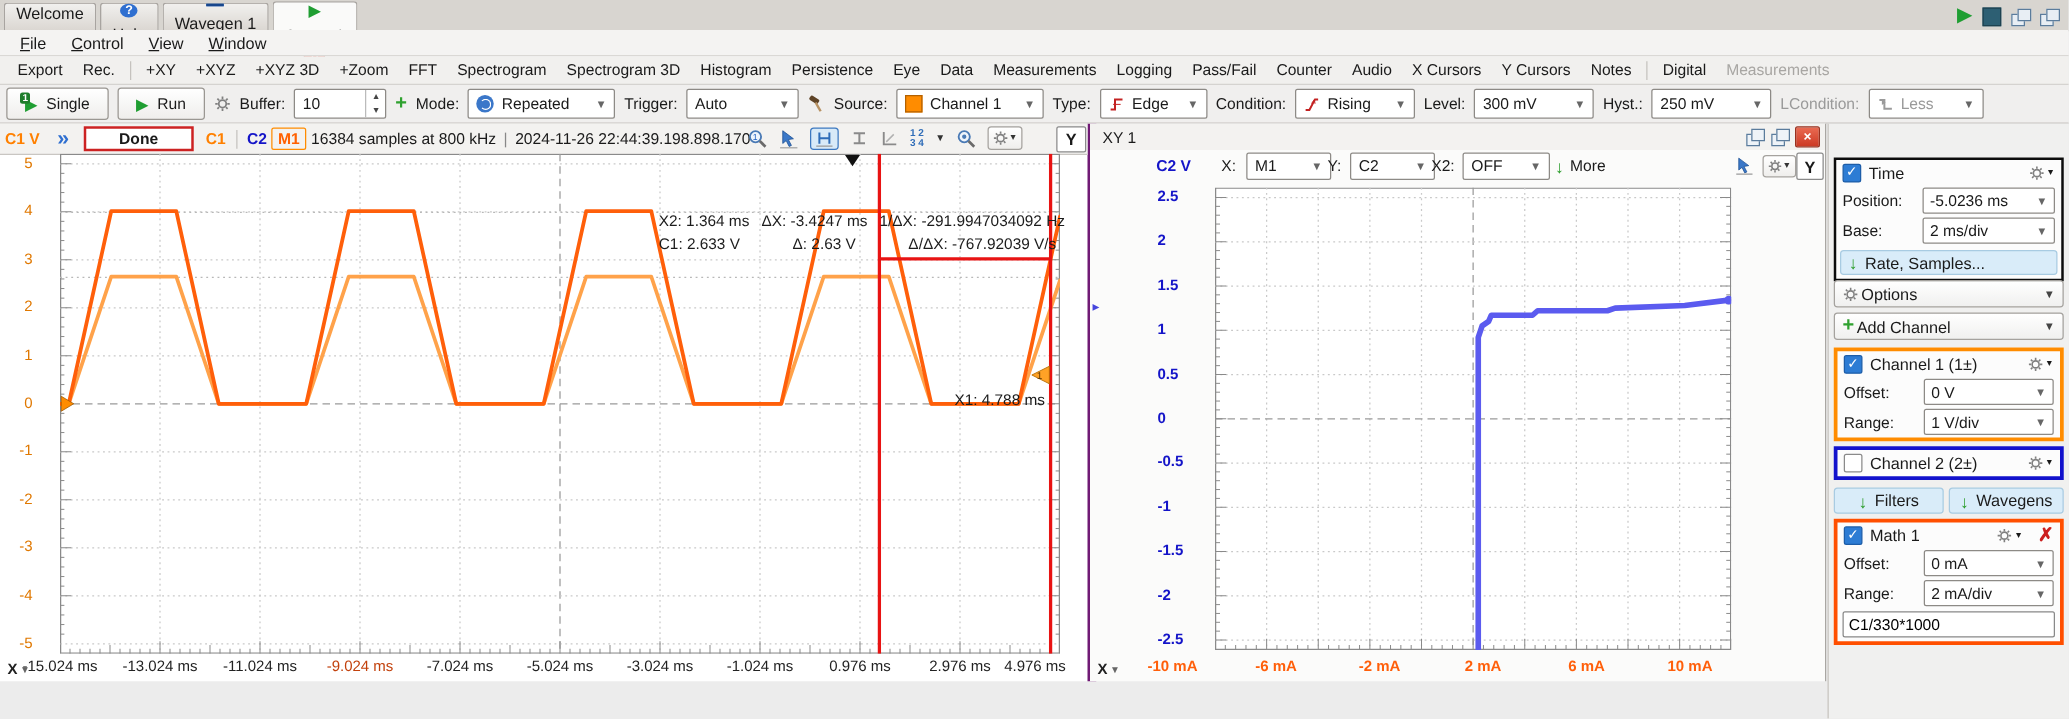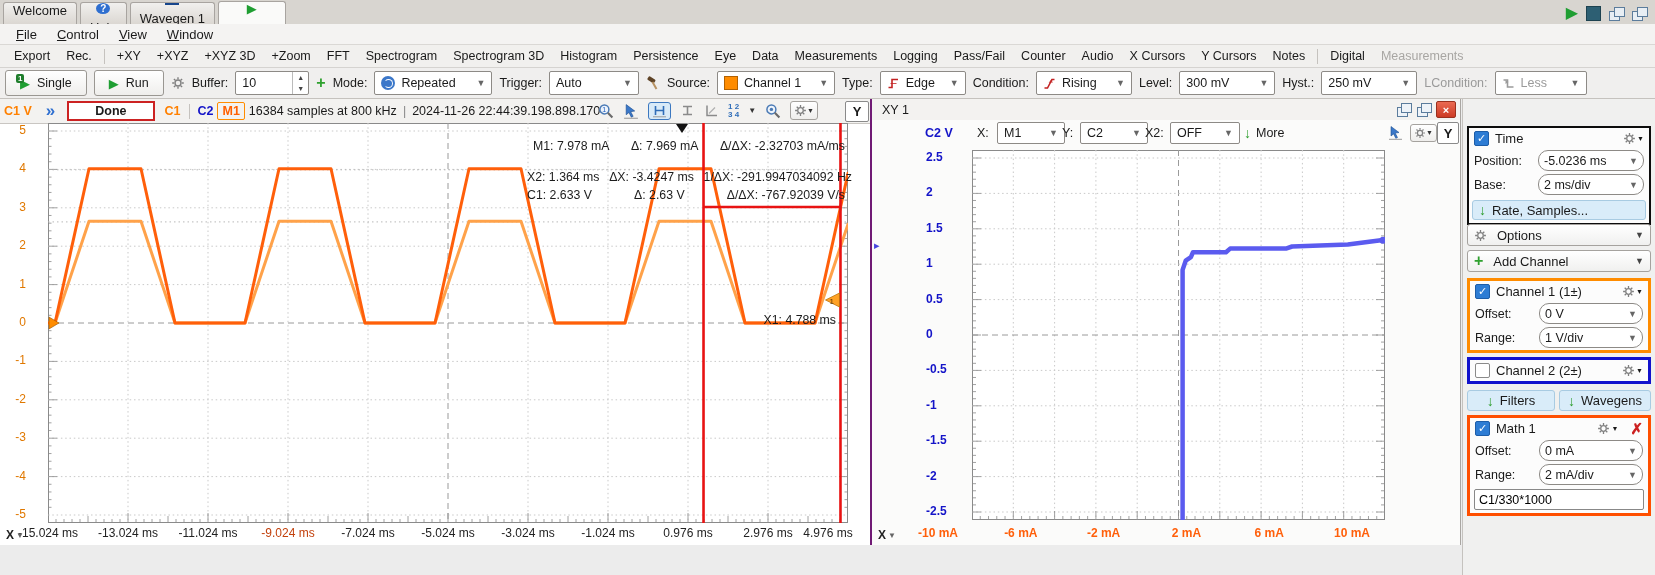--- a/index.html
+++ b/index.html
@@ -91,28 +91,28 @@
   
   #sidebar{position:absolute;left:1462px;top:0;width:193px;height:476px;background:#f0f0ef;border-left:1px solid #c5c2be;}
   .grp{position:absolute;left:4px;width:184px;background:#fcfcfc;box-sizing:border-box;}
   .grp.time{border:2px solid #0c0c0c;}
   .grp.ch1{border:3px solid #ff8c00;}
   .grp.ch2{border:3px solid #1212cc;}
   .grp.math{border:3px solid #ff4f00;}
   .ghead{display:flex;align-items:center;gap:6px;padding:3px 5px;font-size:13px;}
   .srow{display:flex;align-items:center;padding:1px 5px 2px;gap:4px;}
   .slabel{width:60px;font-size:12.5px;}
-  .sdd{flex:1;display:flex;align-items:center;background:#fff;border:1px solid #8d8a86;border-radius:10px;
+  .sdd{flex:1;display:flex;align-items:center;background:#fff;border:1px solid #8d8a86;border-radius:2px;
        height:19px;padding:0 5px;font-size:12.5px;gap:4px;}
   .cb{width:15px;height:15px;border:1px solid #8a8a8a;background:#fff;border-radius:2px;box-sizing:border-box;}
   .cb.on{background:#2d7cd4;border-color:#1d5da8;color:#fff;font-size:11px;line-height:13px;text-align:center;}
   .gearbtn{margin-left:auto;display:flex;align-items:center;gap:1px;}
   .redx{color:#cc2020;font-weight:bold;font-size:15px;line-height:1;margin-left:6px;}
   .wbtn{position:absolute;left:4px;width:184px;height:22px;background:linear-gradient(#fff,#f0f0ef);
-        border:1px solid #a5a29e;border-radius:3px;display:flex;align-items:center;gap:10px;padding:0 6px;
+        border:1px solid #a5a29e;border-radius:3px;display:flex;align-items:center;gap:2px;padding:0 6px;
         font-size:13px;box-sizing:border-box;}
   .bluebtn{background:#d9ecf9;border:1px solid #a8cbe2;border-radius:3px;display:flex;align-items:center;
            gap:6px;font-size:13px;box-sizing:border-box;}
   .formula{margin:2px 4px 3px;height:19px;border:1px solid #888;border-radius:2px;font-size:12.5px;
            padding:0 4px;width:calc(100% - 18px);font-family:"Liberation Sans",sans-serif;}
   .caret-r{margin-left:auto;color:#444;font-size:9px;}
 </style>
 </head>
 <body>
 
@@ -603,25 +603,20 @@
           <div class="tick center abs" style="left: 248px; width: 80px; top: 427px; color: #c2410c;">-9.024 ms</div>
           <div class="tick center abs" style="left: 328px; width: 80px; top: 427px; color: rgb(34, 34, 34);">-7.024 ms</div>
           <div class="tick center abs" style="left: 408px; width: 80px; top: 427px; color: rgb(34, 34, 34);">-5.024 ms</div>
           <div class="tick center abs" style="left: 488px; width: 80px; top: 427px; color: rgb(34, 34, 34);">-3.024 ms</div>
           <div class="tick center abs" style="left: 568px; width: 80px; top: 427px; color: rgb(34, 34, 34);">-1.024 ms</div>
           <div class="tick center abs" style="left: 648px; width: 80px; top: 427px; color: rgb(34, 34, 34);">0.976 ms</div>
           <div class="tick center abs" style="left: 728px; width: 80px; top: 427px; color: rgb(34, 34, 34);">2.976 ms</div>
           <div class="tick center abs" style="left: 788px; width: 80px; top: 427px; color: rgb(34, 34, 34);">4.976 ms</div>
         </div>
 
-      <div class="mrow" id="mrow1" style="left:533px;top:40px;width:312px;">
-          <span>M1: 7.978 mA</span>
-          <span>Δ: 7.969 mA</span>
-          <span>Δ/ΔX: -2.32703 mA/ms</span>
-        </div>
       <div class="mrow" id="mrow2" style="left:527px;top:71px;width:325px;">
           <span>X2: 1.364 ms</span>
           <span>ΔX: -3.4247 ms</span>
           <span>1/ΔX: -291.9947034092 Hz</span>
         </div>
       <div class="mrow" id="mrow3" style="left:527px;top:89px;width:318px;">
           <span>C1: 2.633 V</span>
           <span>Δ: 2.63 V</span>
           <span>Δ/ΔX: -767.92039 V/s</span>
         </div>

